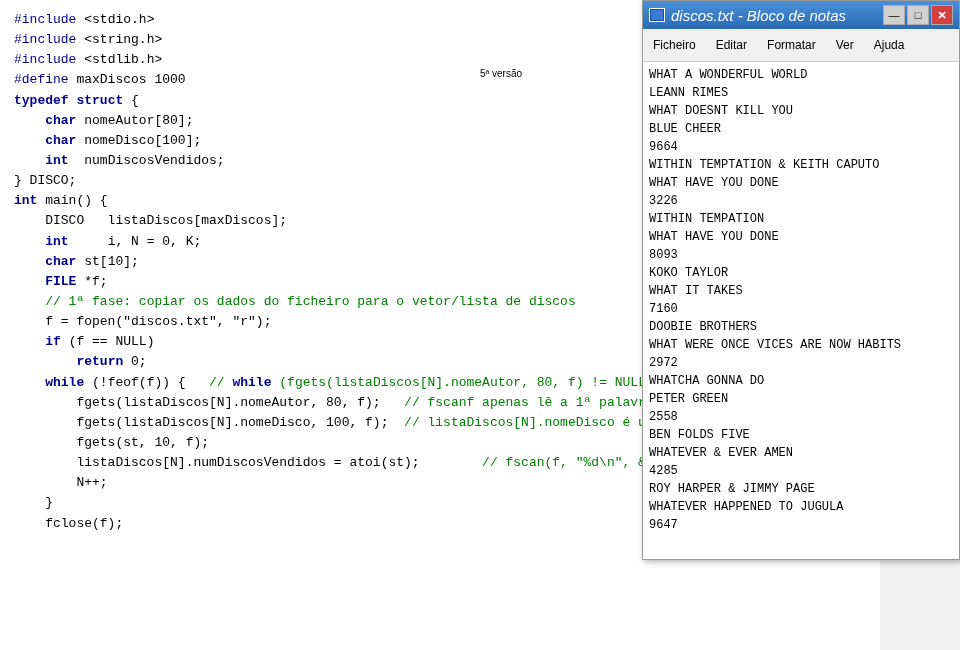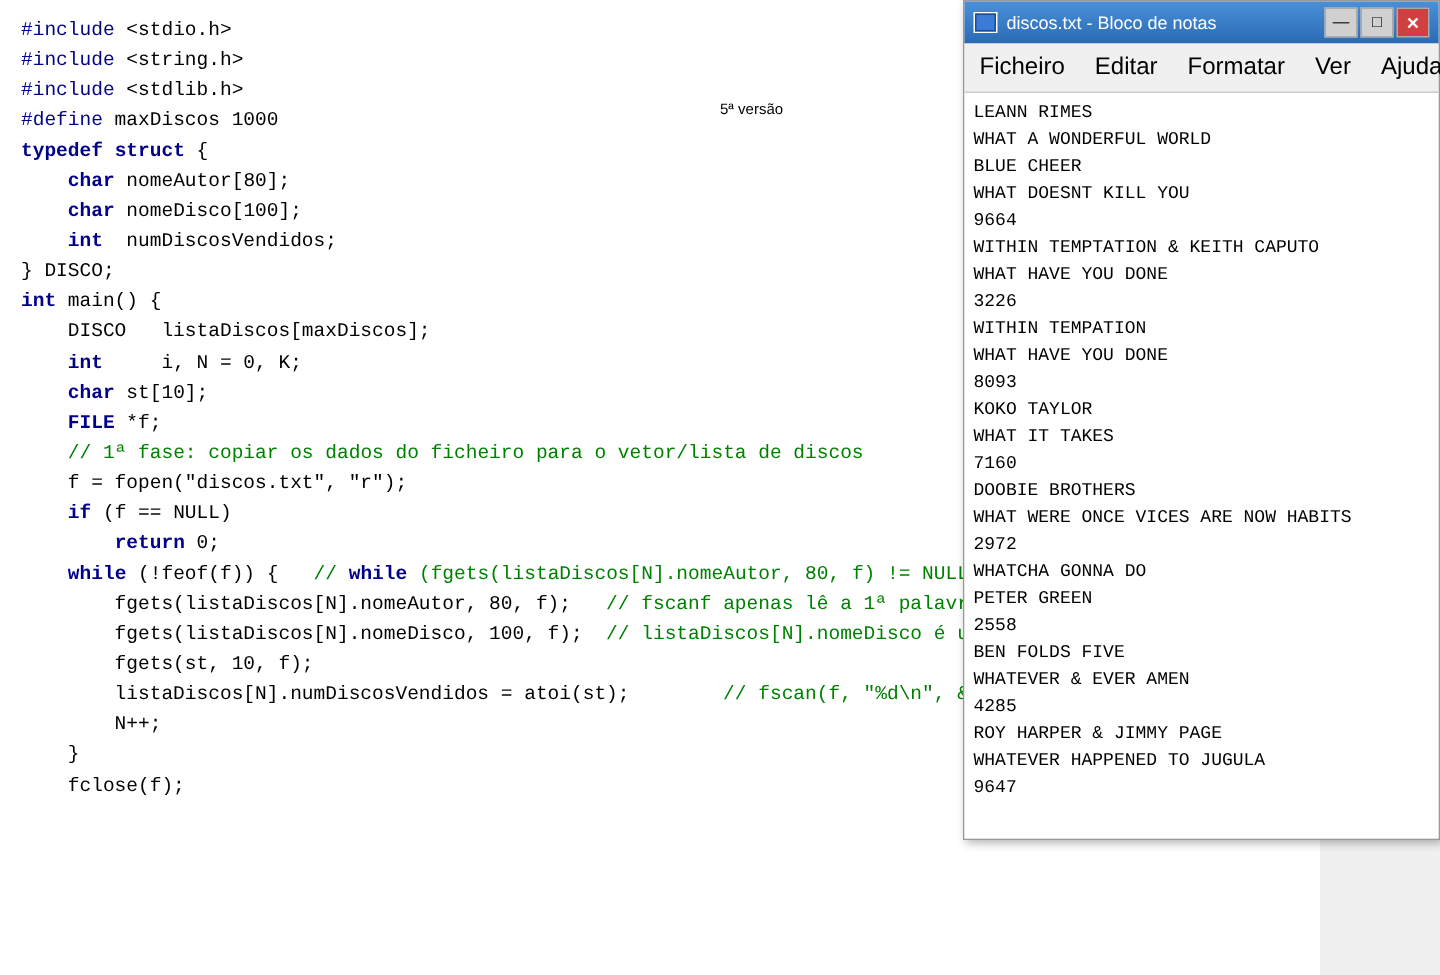--- a/index.html
+++ b/index.html
@@ -70,21 +70,22 @@
       display: block;
       width: 12px;
       height: 10px;
       background: #3a7bd5;
       border: 1px solid #1a4a9a;
     }
 
     .titlebar-title {
       flex: 1;
       font-family: 'Segoe UI', Arial, sans-serif;
-      font-size: 12px;
+      font-size: 15px;
+      font-style: italic;
     }
 
     .titlebar-buttons {
       display: flex;
       gap: 2px;
     }
 
     .titlebar-btn {
       width: 22px;
       height: 20px;
@@ -106,21 +107,21 @@
     }
 
     .notepad-menubar {
       background: #f0f0f0;
       height: 22px;
       display: flex;
       align-items: center;
       padding: 16px 4px;
       border-bottom: 1px solid #ccc;
       font-family: 'Segoe UI', Arial, sans-serif;
-      font-size: 16px;
+      font-size: 12px;
       flex-shrink: 0;
       gap: 8px;
     }
 
     .menu-item {
       padding: 2px 6px;
       cursor: pointer;
     }
 
     .notepad-content {
@@ -179,24 +180,24 @@
     </div>
   </div>
   <div class="notepad-menubar" id="notepad-menubar">
       <span class="menu-item">Ficheiro</span>
       <span class="menu-item">Editar</span>
       <span class="menu-item">Formatar</span>
       <span class="menu-item">Ver</span>
       <span class="menu-item">Ajuda</span>
     </div>
   <div class="notepad-content" id="notepad-content">
+      <div>WHAT A WONDERFUL WORLD</div>
       <div>LEANN RIMES</div>
-      <div>WHAT A WONDERFUL WORLD</div>
+      <div>WHAT DOESNT KILL YOU</div>
       <div>BLUE CHEER</div>
-      <div>WHAT DOESNT KILL YOU</div>
       <div>9664</div>
       <div>WITHIN TEMPTATION &amp; KEITH CAPUTO</div>
       <div>WHAT HAVE YOU DONE</div>
       <div>3226</div>
       <div>WITHIN TEMPATION</div>
       <div>WHAT HAVE YOU DONE</div>
       <div>8093</div>
       <div>KOKO TAYLOR</div>
       <div>WHAT IT TAKES</div>
       <div>7160</div>

